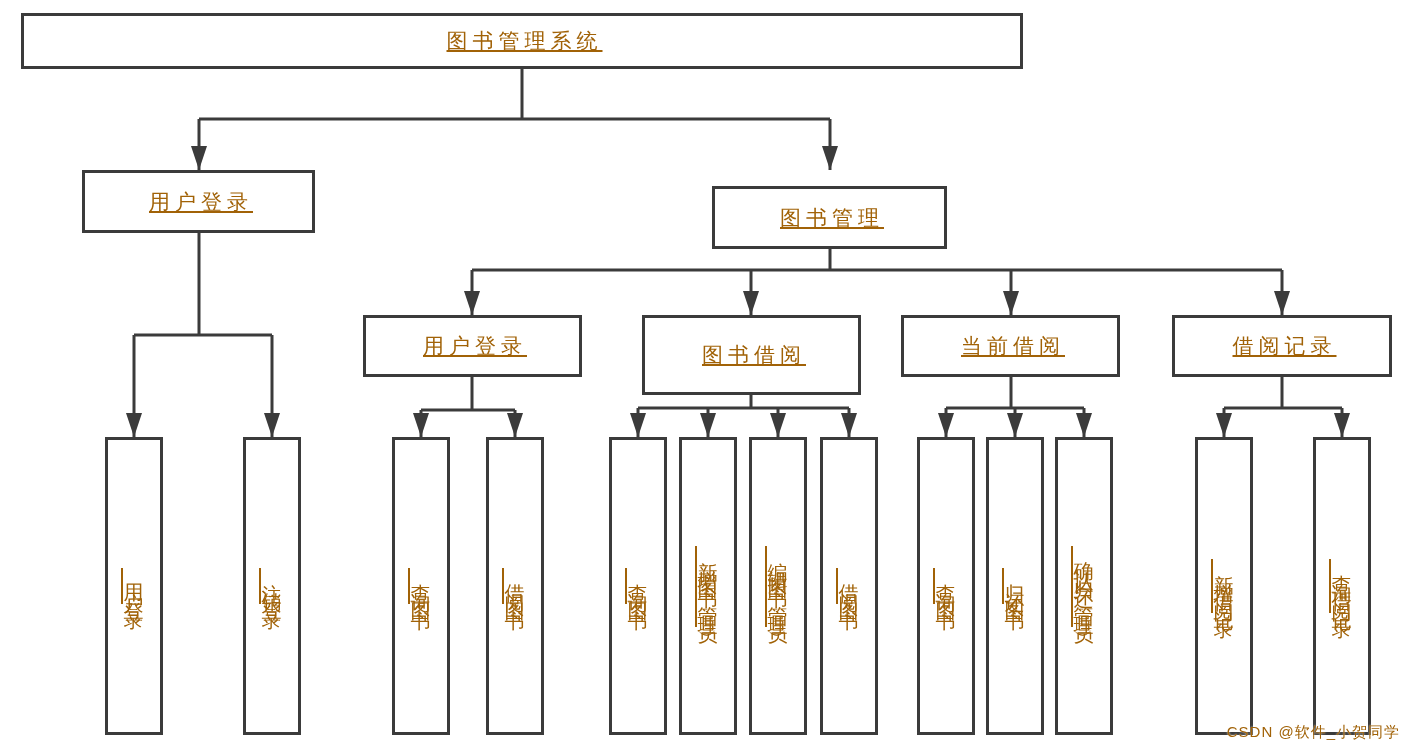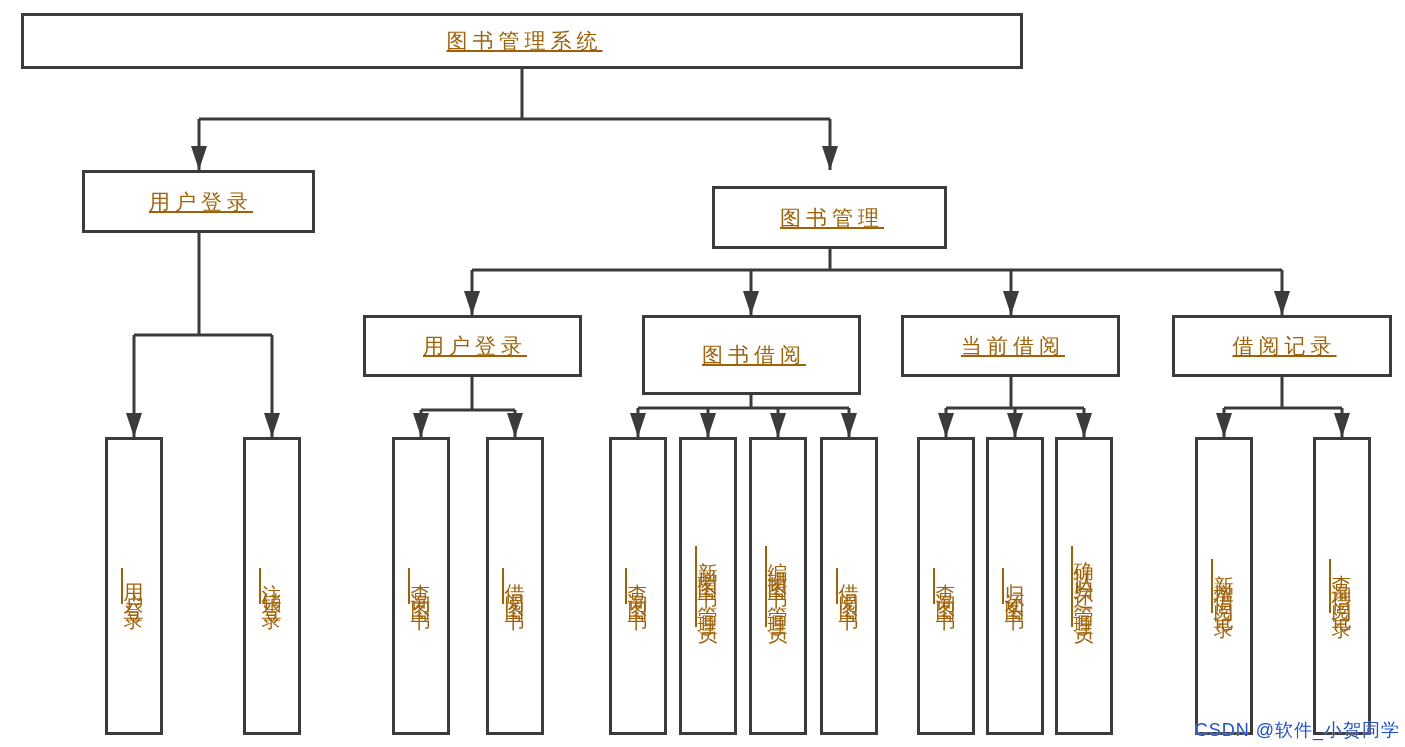--- a/index.html
+++ b/index.html
@@ -43,22 +43,22 @@
     font-size: 20px;
     writing-mode: vertical-rl;
     text-orientation: mixed;
     letter-spacing: 9px;
     line-height: 1;
   }
   .watermark {
     position: absolute;
     right: 5px;
     bottom: 5px;
-    font-size: 18px;
-    color: #1d4ed8;
+    font-size: 15px;
+    color: #a16207;
     letter-spacing: 1px;
     z-index: 5;
     text-shadow: 0 0 2px rgba(255,255,255,0.9);
     white-space: nowrap;
   }
 </style>
 </head>
 <body>
 
 <div class="stage">

